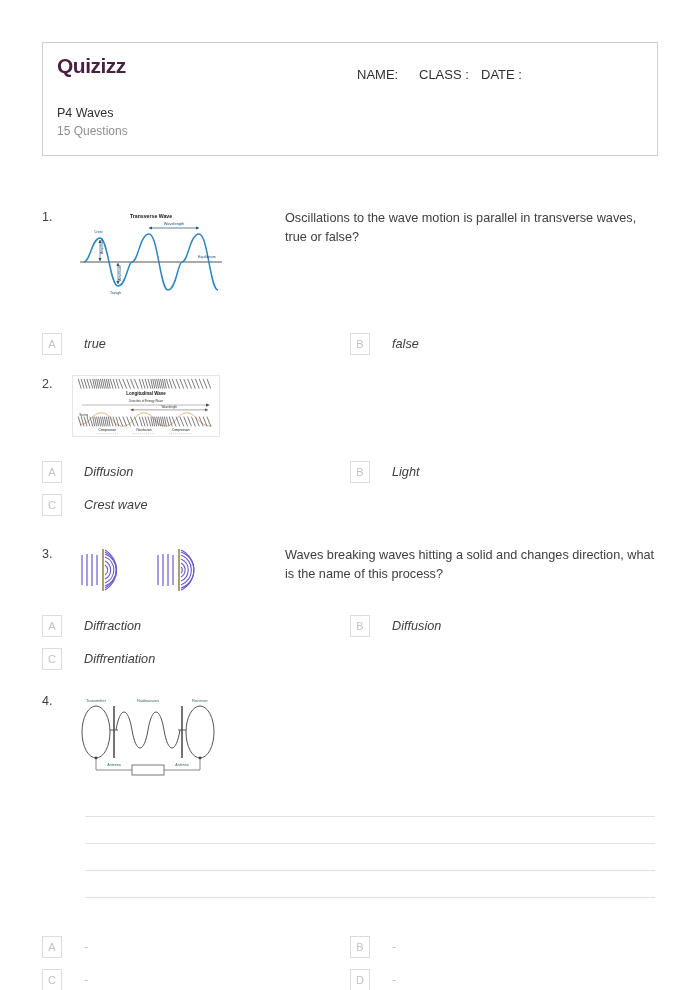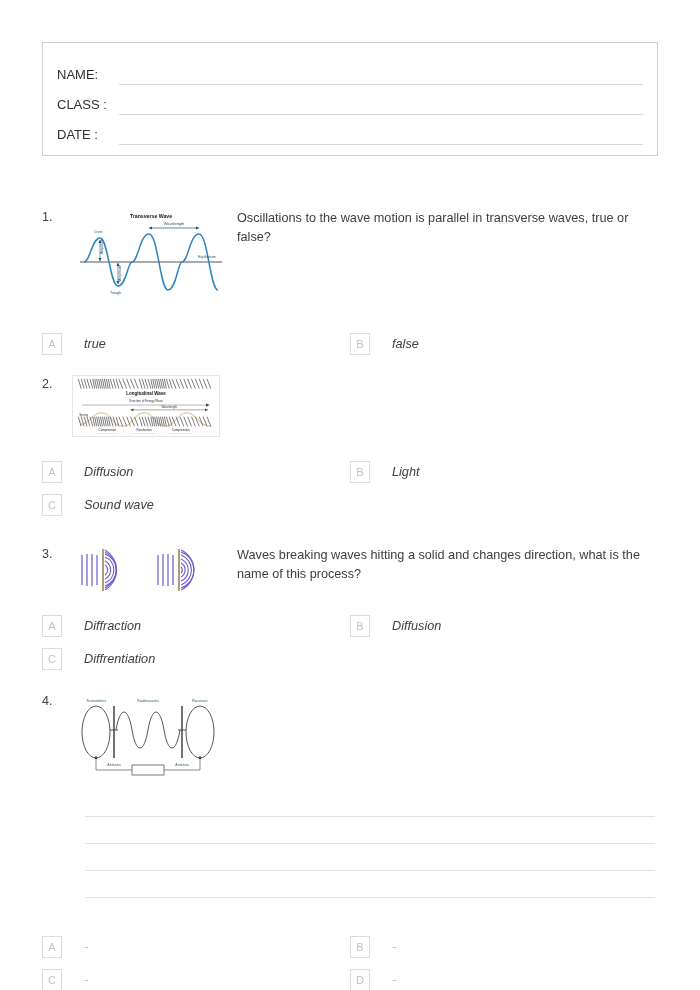--- a/index.html
+++ b/index.html
@@ -53,21 +53,21 @@
     font-size: 12px;
     color: #8b8f94;
     line-height: 1.35;
     margin-top: 1px;
   }
   .header-right {
     flex: 1;
     padding: 12px 14px 10px 14px;
     box-sizing: border-box;
     display: flex;
-    flex-direction: column;
+    flex-direction: row;
     justify-content: flex-start;
   }
   .field-row {
     display: flex;
     align-items: flex-end;
     height: 30px;
   }
   .field-label {
     font-size: 13px;
     color: #2d3033;
@@ -96,20 +96,21 @@
     flex-shrink: 0;
     padding-right: 8px;
     box-sizing: border-box;
   }
   .q-text {
     flex: 1;
     font-size: 12.7px;
     line-height: 1.5;
     color: #3c4043;
     padding-top: 1px;
+    margin-left: 48px;
   }
 
   
   .opts { position: absolute; left: 42px; width: 616px; }
   .opt-line { display: flex; margin-bottom: 11px; }
   .opt {
     width: 50%;
     display: flex;
     align-items: center;
   }
@@ -141,20 +142,27 @@
   }
   .fig-long {
     border: 1px solid #e6e6e6;
     box-sizing: border-box;
   }
 </style>
 </head>
 <body>
 
 <div class="header-card">
+  <div class="header-left">
+    <div class="logo">
+      <span>Quizizz</span>
+    </div>
+    <div class="quiz-title">P4 Waves</div>
+    <div class="quiz-count">15 Questions</div>
+  </div>
   <div class="header-right">
     <div class="field-row">
       <div class="field-label">NAME:</div>
       <div class="field-line"></div>
     </div>
     <div class="field-row">
       <div class="field-label">CLASS :</div>
       <div class="field-line"></div>
     </div>
     <div class="field-row">
@@ -341,21 +349,21 @@
       <div class="opt-text">Diffusion</div>
     </div>
     <div class="opt">
       <div class="opt-letter">B</div>
       <div class="opt-text">Light</div>
     </div>
   </div>
   <div class="opt-line">
     <div class="opt">
       <div class="opt-letter">C</div>
-      <div class="opt-text">Sound wave</div>
+      <div class="opt-text">Crest wave</div>
     </div>
   </div>
 </div>
 
 <div class="q-block" style="top:545px;">
   <div class="q-row">
     <div class="q-num">3.</div>
     <div class="q-media">
       <svg width="158" height="50" viewBox="0 0 158 50">
         <g stroke="#6a5acd" stroke-width="1.2" fill="none">

